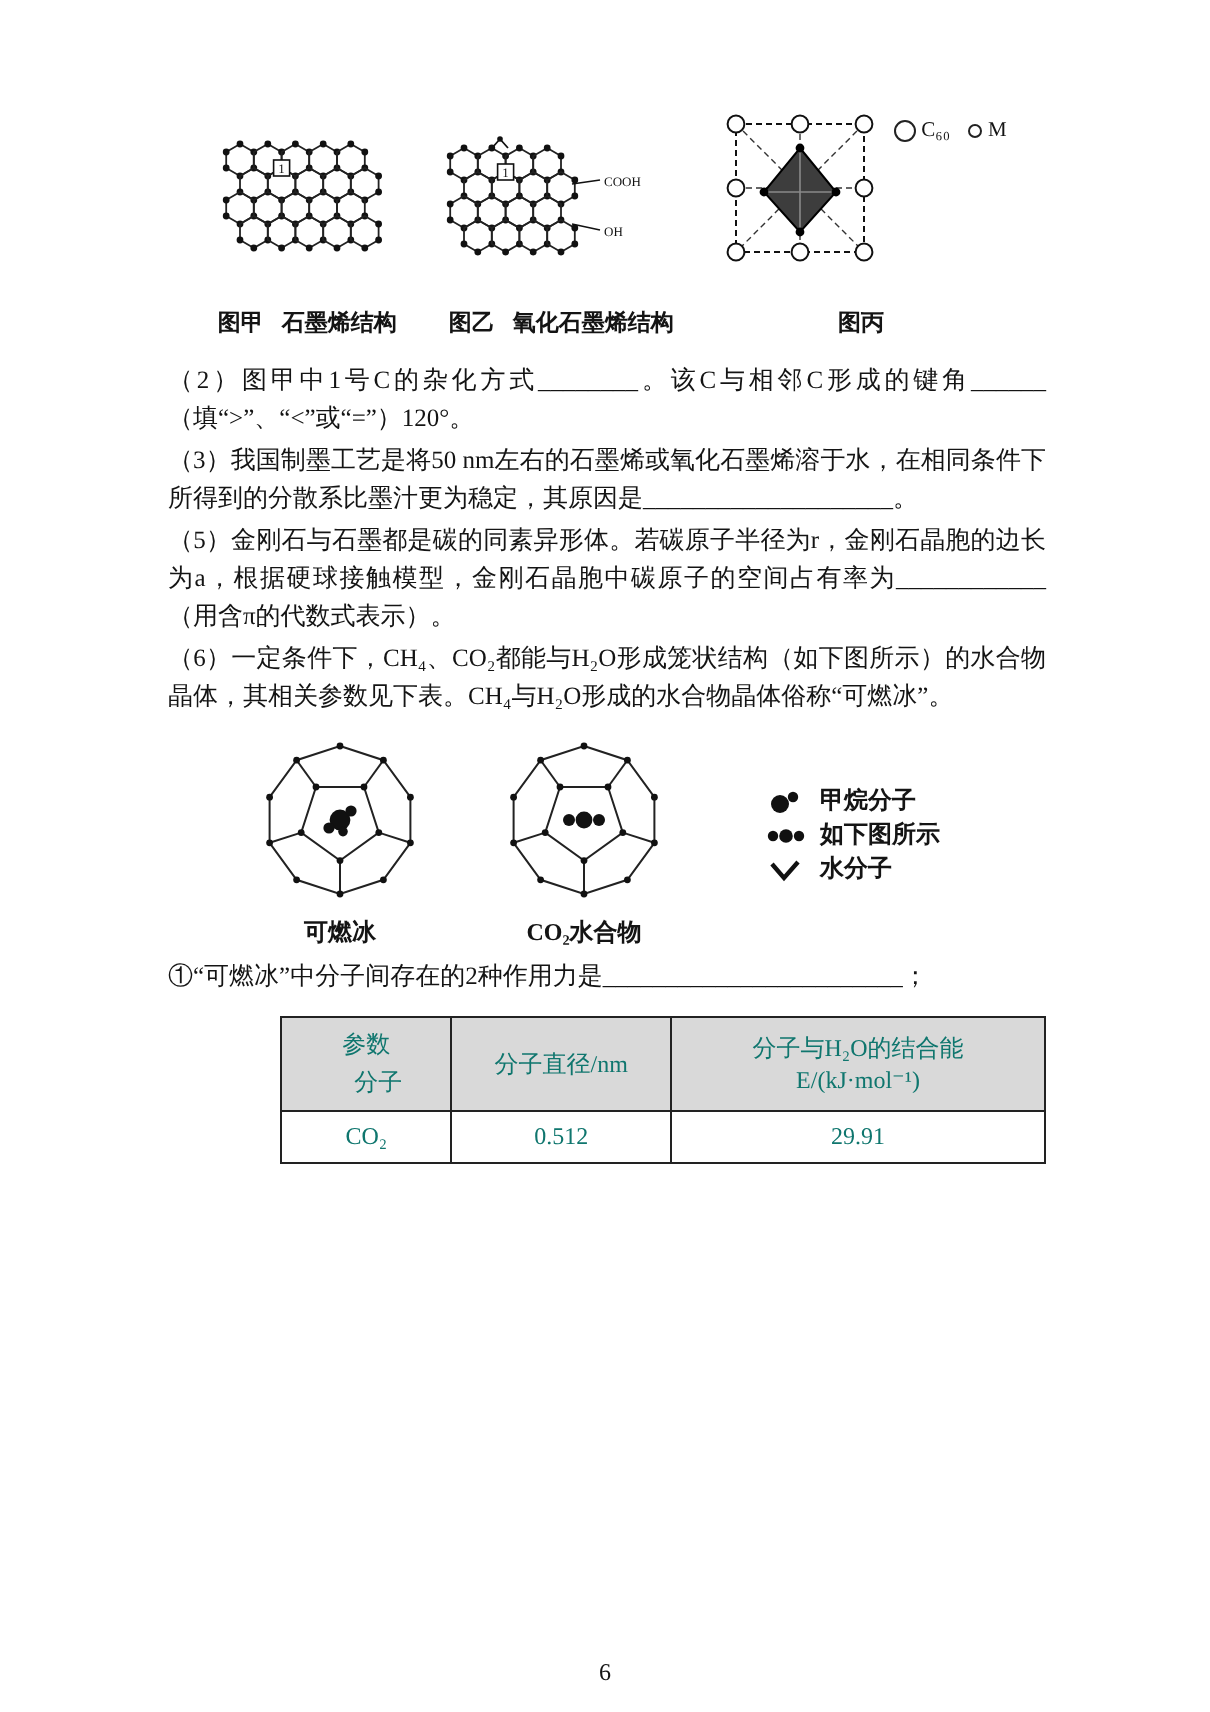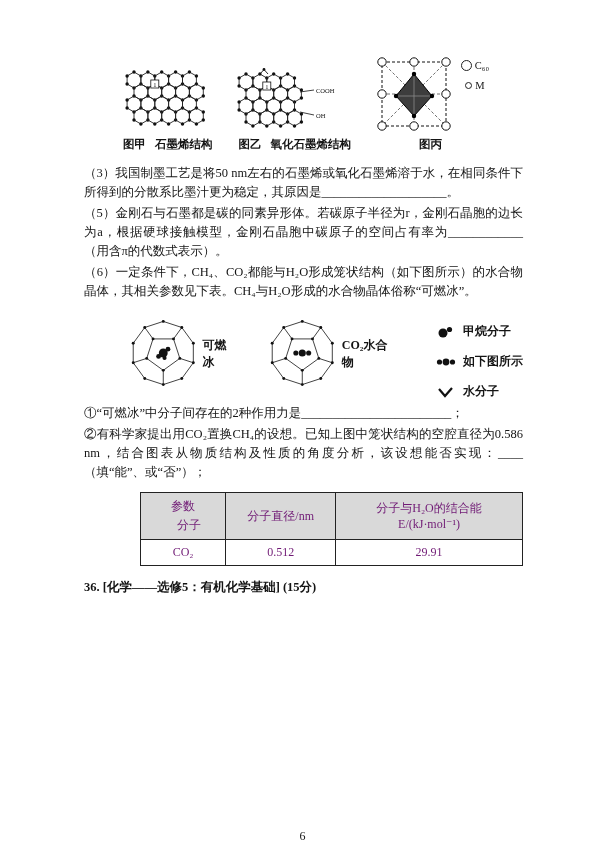--- a/index.html
+++ b/index.html
@@ -6,37 +6,37 @@
   .page{
     width:605px;height:856px;background:#fff;position:relative;box-sizing:border-box;
     padding:54px 82px 0 84px;overflow:hidden;
     font-family:"Liberation Serif","DejaVu Serif",serif;color:#141414;
   }
   .txt{font-size:12.5px;line-height:19px;text-align:justify;}
   .q{margin-bottom:2px;}
   
   .fig-row-top{display:flex;justify-content:center;align-items:flex-end;gap:16px;margin-bottom:12px;}
   .fig{display:flex;flex-direction:column;align-items:center;}
-  .fig-cap{font-size:11.5px;font-weight:bold;margin-top:3px;white-space:nowrap;}
+  .fig-cap{font-size:11.5px;font-weight:bold;margin-top:20px;white-space:nowrap;}
   .fig-cap .gap{display:inline-block;width:9px;}
   .figc-wrap{display:flex;align-items:flex-start;}
-  .figc-legend{font-size:10.5px;display:flex;flex-direction:column;gap:9px;margin:6px 0 0 3px;align-items:center;}
+  .figc-legend{font-size:10.5px;display:flex;flex-direction:row;gap:9px;margin:6px 0 0 3px;align-items:center;}
   .figc-legend>div{display:flex;align-items:center;gap:3px;white-space:nowrap;}
   .circ{display:inline-block;border:1px solid #222;border-radius:50%;background:#fff;flex:0 0 auto;}
   .circ.c60{width:9px;height:9px;}
   .circ.m{width:5px;height:5px;}
   
   .cage-row{display:flex;align-items:flex-start;gap:30px;margin:6px 0 4px 40px;}
-  .cage-fig{display:flex;flex-direction:row;align-items:center;}
+  .cage-fig{display:flex;flex-direction:column;align-items:center;}
   .cage-cap{font-size:12px;font-weight:bold;margin-top:2px;}
-  .cage-legend{display:flex;flex-direction:column;gap:13px;margin-top:16px;margin-left:14px;font-size:12px;font-weight:600;}
+  .cage-legend{display:flex;flex-direction:column;margin-top:28px;margin-left:14px;font-size:12px;font-weight:600;}
   .cage-legend>div{display:flex;align-items:center;gap:6px;white-space:nowrap;}
   .lg-ic{display:inline-flex;width:22px;justify-content:center;}
   
-  table.params{border-collapse:collapse;margin:10px 0 10px 56px;font-size:12px;color:#701a75;border-radius:10px;}
+  table.params{border-collapse:collapse;margin:10px 0 10px 56px;font-size:12px;color:#0f766e;border-radius:10px;}
   table.params th,table.params td{border:1px solid #222;padding:5px 10px;text-align:center;font-weight:normal;}
   table.params thead th{background:#d9d9d9;}
   th.diag{text-align:left;width:72px;}
   th.diag span{display:block;}
   th.diag .b{margin-top:2px;margin-left:12px;}
   .col-dia{width:100px;}
   .col-e{width:186px;}
   
   .q36h{font-weight:bold;margin-top:12px;}
   .q36t{text-indent:2em;margin-top:6px;}
@@ -249,20 +249,21 @@
             <span>M</span>
           </div>
         </div>
       </div>
       <div class="fig-cap">
         <span>图丙</span>
       </div>
     </div>
   </div>
 
+  <div class="txt q">（2）图甲中1号C的杂化方式________。该C与相邻C形成的键角______（填“&gt;”、“&lt;”或“=”）120°。</div>
   <div class="txt q">（3）我国制墨工艺是将50 nm左右的石墨烯或氧化石墨烯溶于水，在相同条件下所得到的分散系比墨汁更为稳定，其原因是____________________。</div>
   <div class="txt q">（5）金刚石与石墨都是碳的同素异形体。若碳原子半径为r，金刚石晶胞的边长为a，根据硬球接触模型，金刚石晶胞中碳原子的空间占有率为____________（用含π的代数式表示）。</div>
   <div class="txt q">（6）一定条件下，CH₄、CO₂都能与H₂O形成笼状结构（如下图所示）的水合物晶体，其相关参数见下表。CH₄与H₂O形成的水合物晶体俗称“可燃冰”。</div>
 
   <div class="cage-row">
     <div class="cage-fig">
       <svg id="fig-cage-ch4" width="92" height="92" viewBox="0 0 92 92">
           <polygon points="46.0,9.0 67.7,16.1 81.2,34.6 81.2,57.4 67.7,75.9 46.0,83.0 24.3,75.9 10.8,57.4 10.8,34.6 24.3,16.1" fill="none" stroke="#222" stroke-width="1"></polygon>
           <polygon points="58.0,29.5 65.4,52.3 46.0,66.3 26.6,52.3 34.0,29.5" fill="none" stroke="#222" stroke-width="1"></polygon>
           <line x1="58.0" y1="29.5" x2="67.7" y2="16.1" stroke="#222" stroke-width="1"></line>
@@ -347,21 +348,20 @@
           <svg width="20" height="14" viewBox="0 0 20 14">
               <polyline points="3,4 9,11 16,3" fill="none" stroke="#111" stroke-width="2.2"></polyline>
             </svg>
         </span>
         <span>水分子</span>
       </div>
     </div>
   </div>
 
   <div class="txt q">①“可燃冰”中分子间存在的2种作用力是________________________；</div>
-  <div class="txt q">②有科学家提出用CO₂置换CH₄的设想。已知上图中笼状结构的空腔直径为0.586 nm，结合图表从物质结构及性质的角度分析，该设想能否实现：____（填“能”、或“否”）；</div>
 
   <table class="params">
     <thead>
       <tr>
         <th class="diag">
           <span class="a">参数</span>
           <span class="b">分子</span>
         </th>
         <th class="col-dia">分子直径/nm</th>
         <th class="col-e">分子与H₂O的结合能E/(kJ·mol⁻¹)</th>
@@ -369,16 +369,15 @@
     </thead>
     <tbody>
       <tr>
         <td>CO₂</td>
         <td>0.512</td>
         <td>29.91</td>
       </tr>
     </tbody>
   </table>
 
-  <div class="txt q36h">36. [化学——选修5：有机化学基础] (15分)</div>
 
   <div class="pageno">6</div>
 </div>
 
 </body></html>

